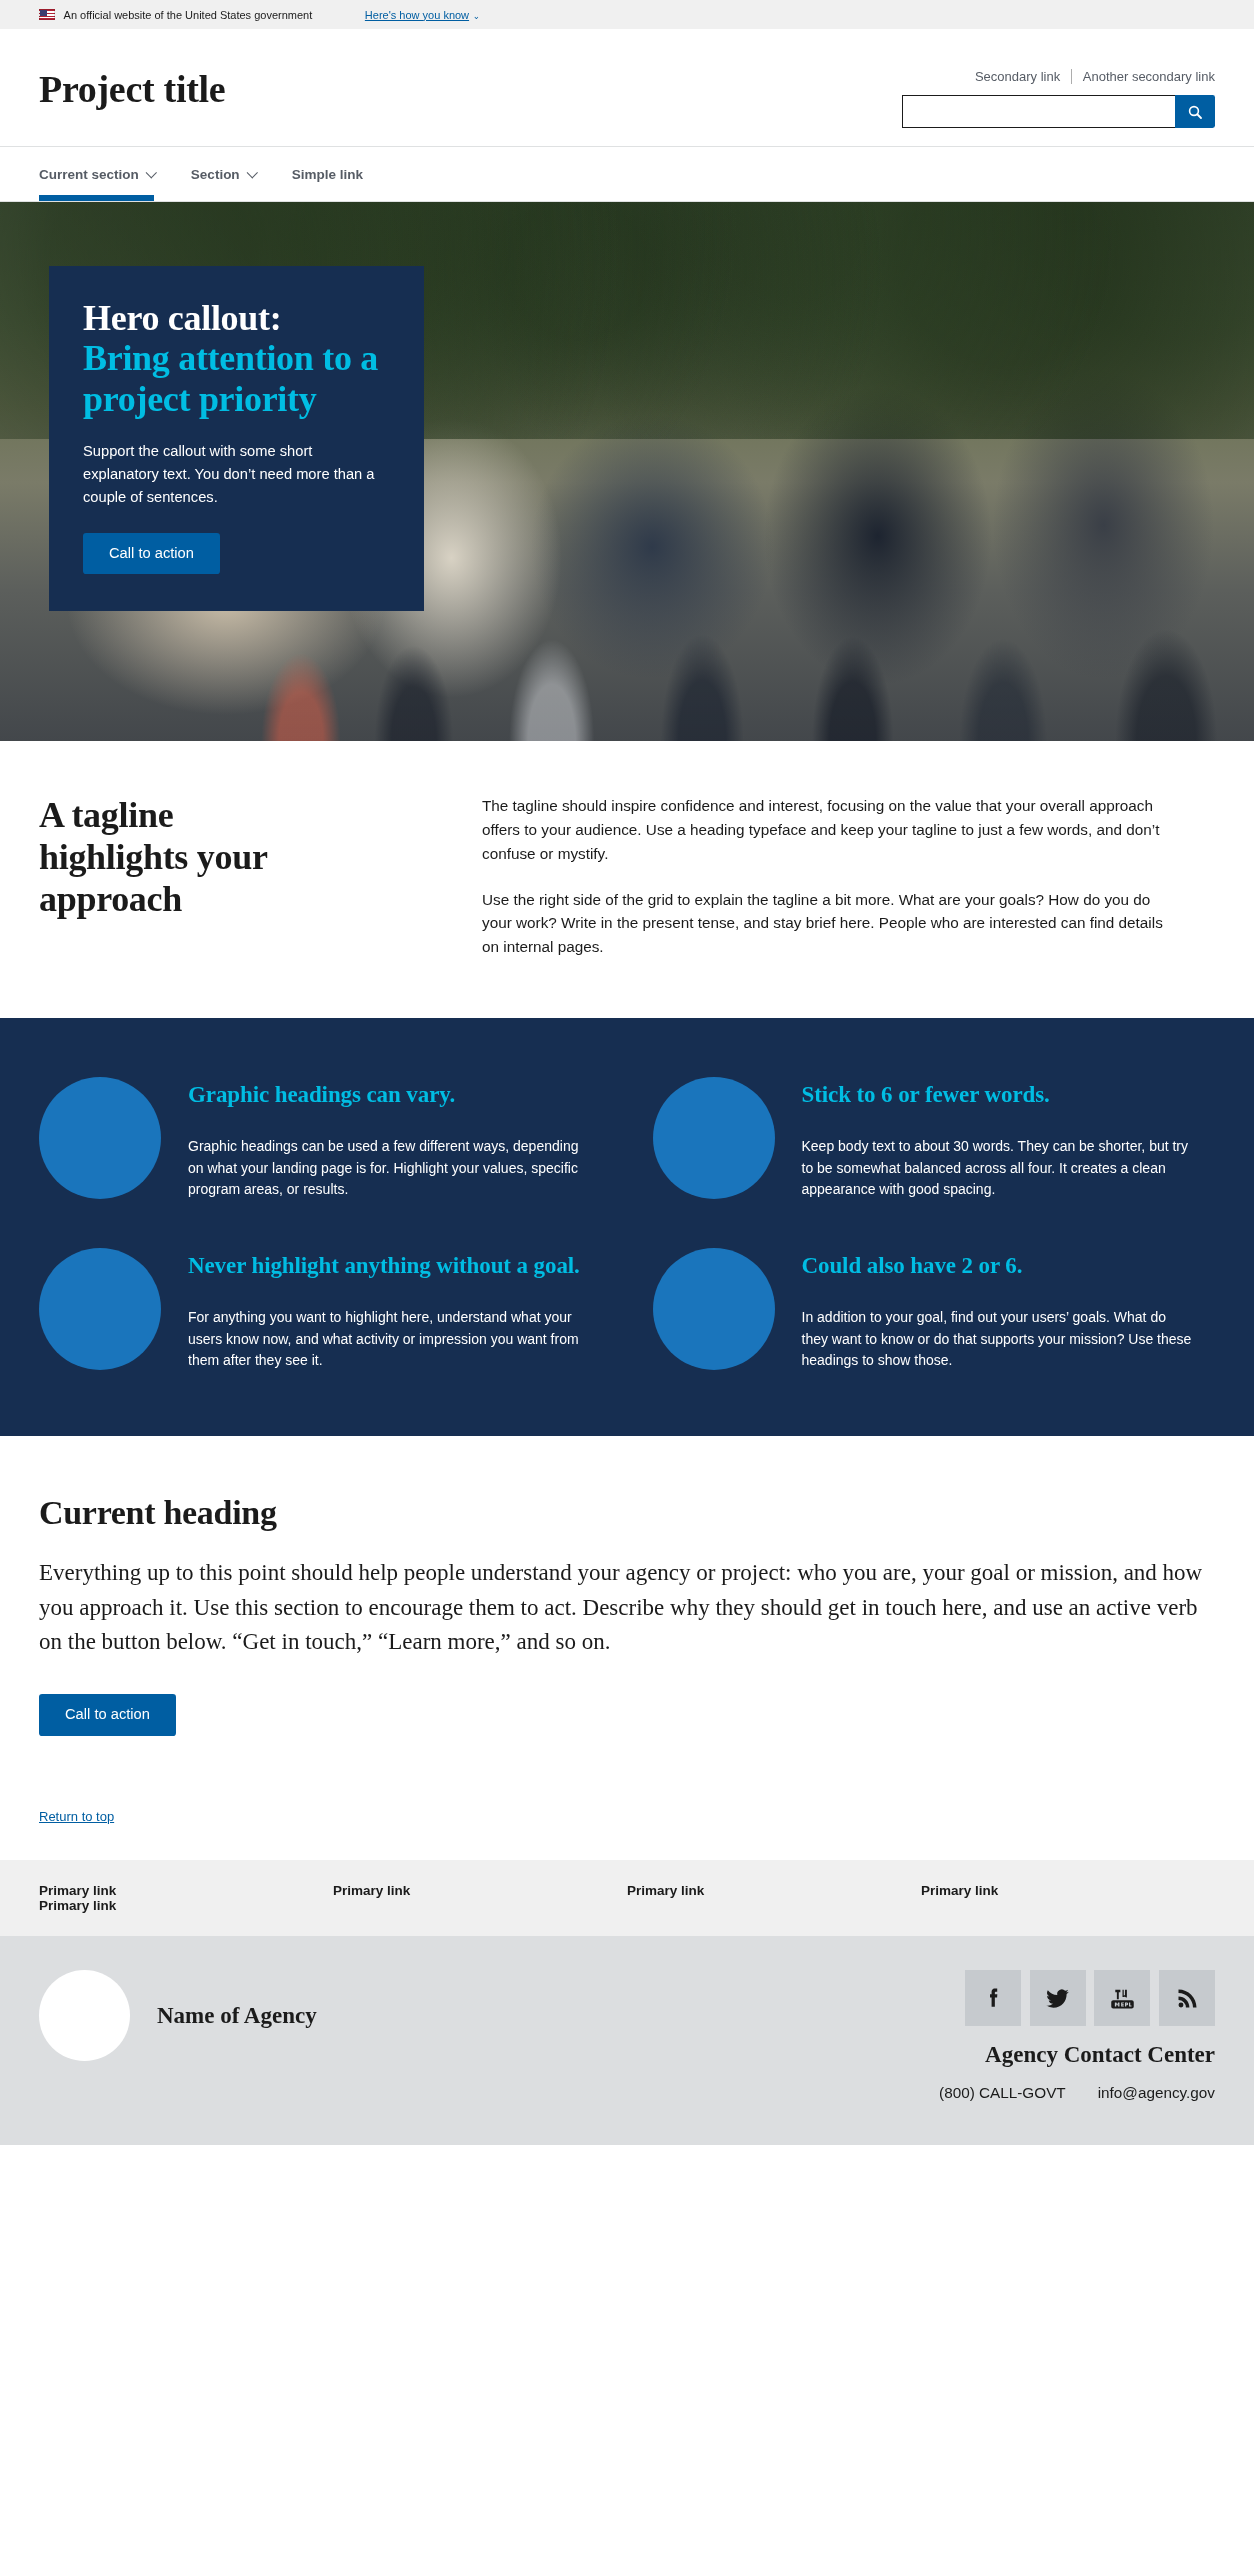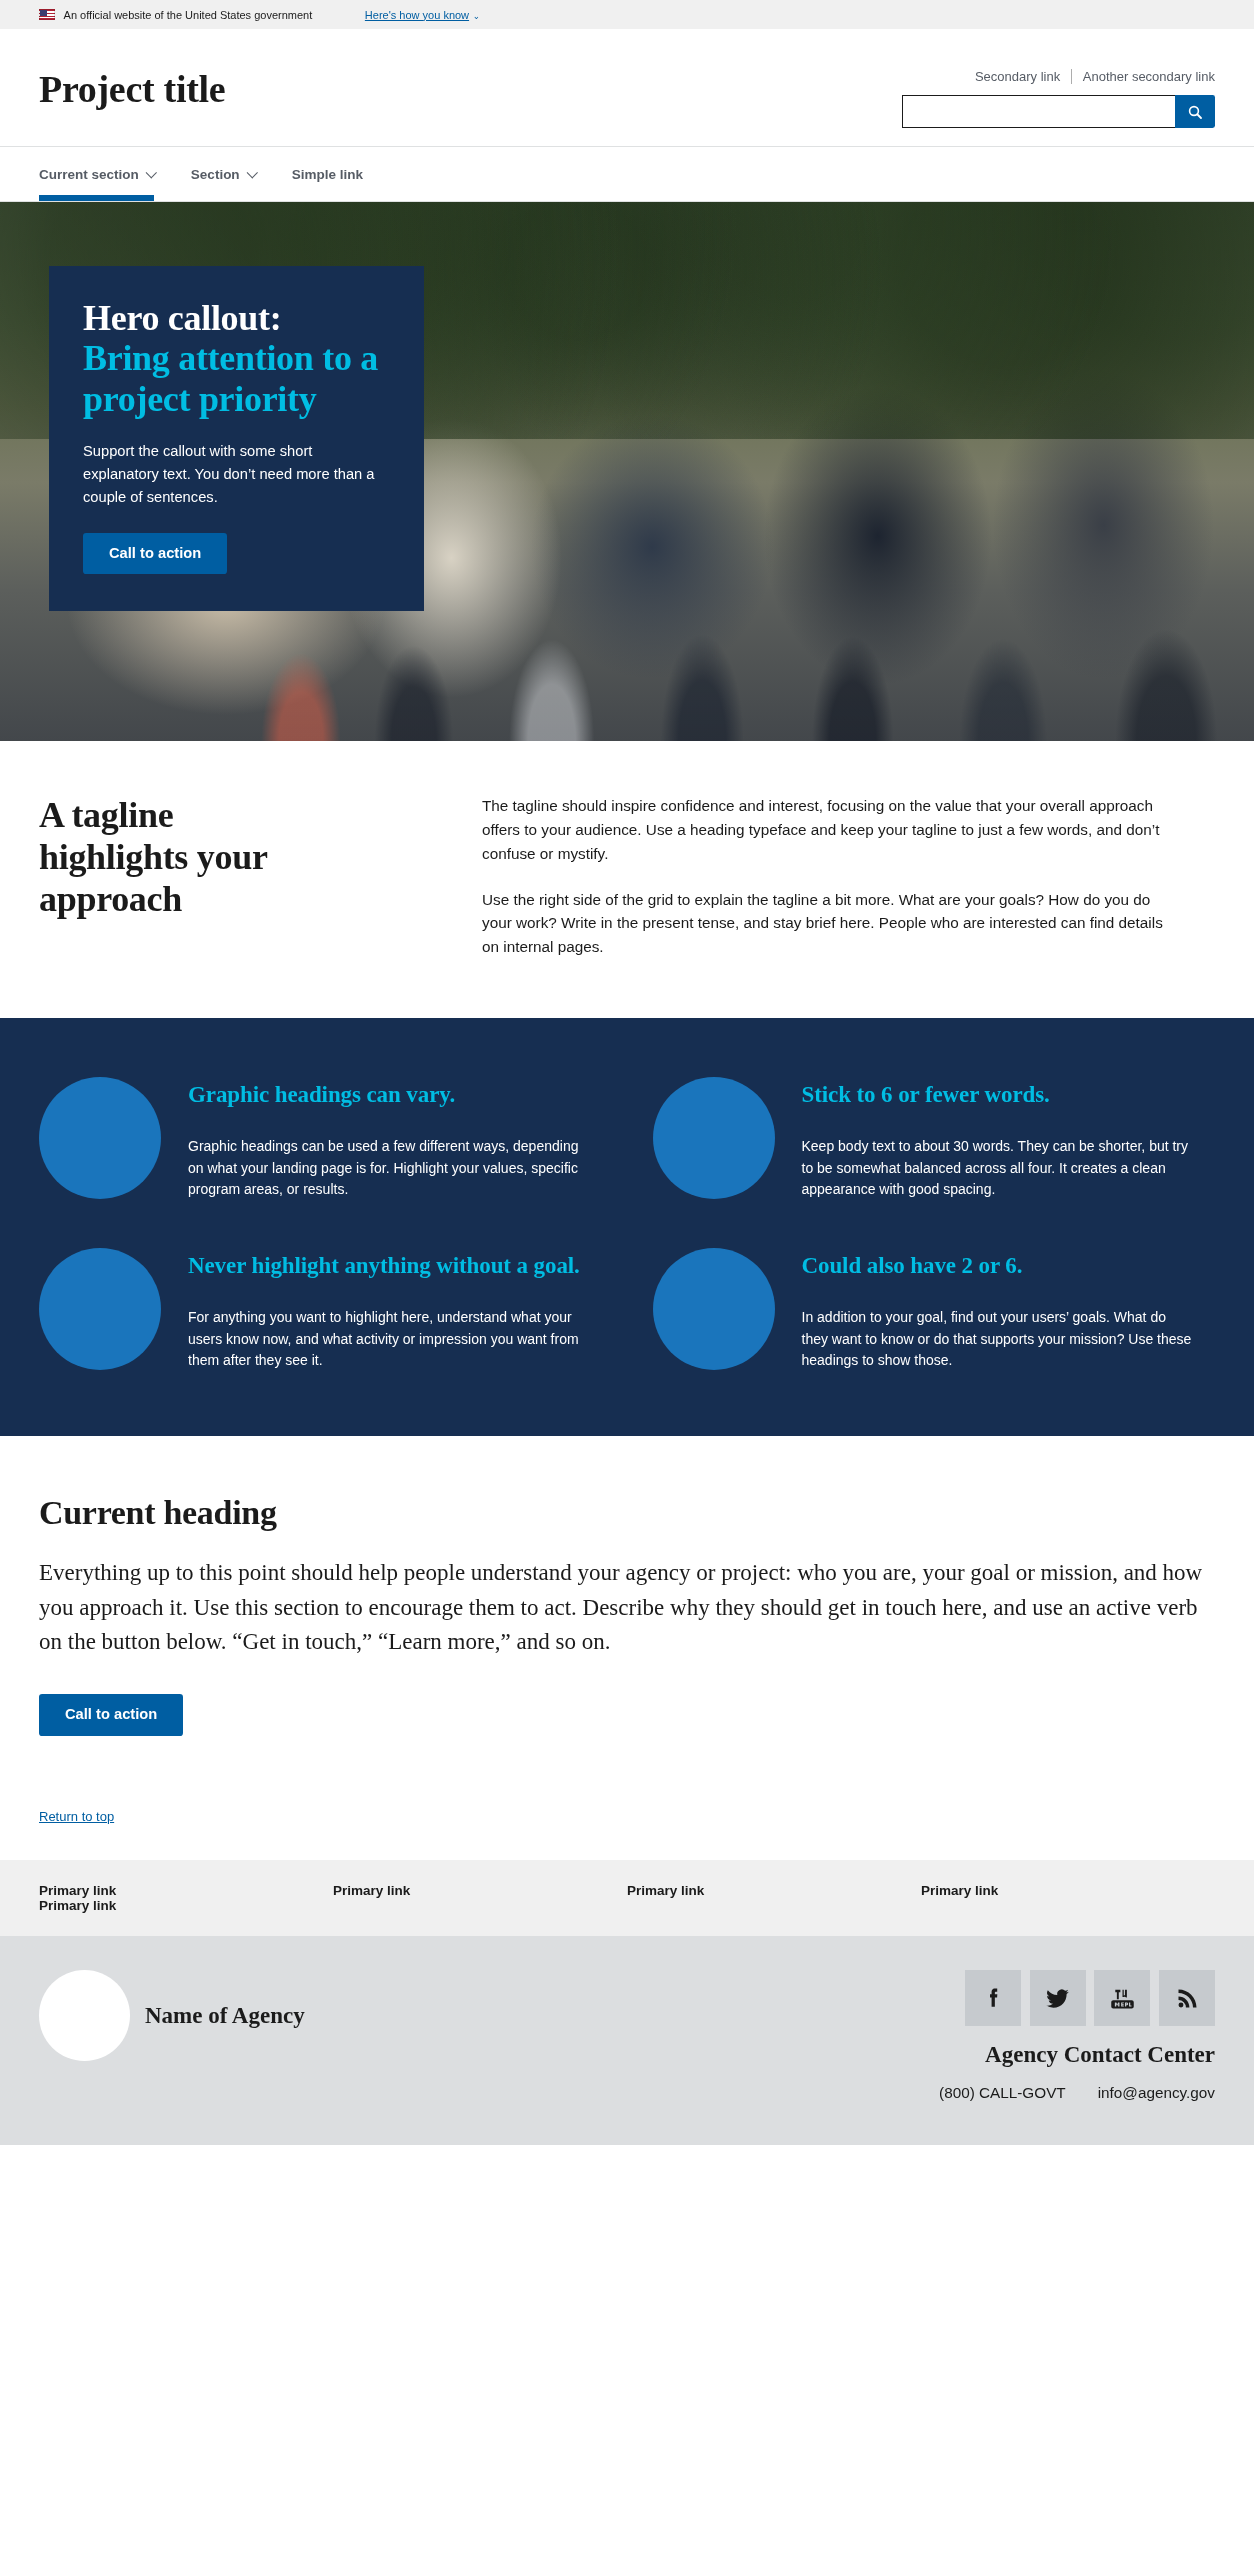--- a/index.html
+++ b/index.html
@@ -237,21 +237,21 @@
     line-height: 1.55;
     margin-top: 21px;
     max-width: 325px;
   }
   .btn-primary {
     display: inline-block;
     margin-top: 24.5px;
     background: var(--blue);
     color: #fff;
     font-size: 14.7px;
-    font-weight: 700;
+    font-weight: 400;
     padding: 13.5px 26px;
     border: none;
     border-radius: 3.1px;
     cursor: pointer;
     font-family: "Liberation Sans", sans-serif;
     line-height: 1;
   }
 
   
   .tagline-section { padding: 53px 39px 59px; }
@@ -359,21 +359,21 @@
   }
 
   .footer-bottom {
     background: var(--gray-cool-10);
     padding: 34px 39px 43px;
     display: flex;
     justify-content: space-between;
     align-items: flex-start;
     min-height: 175px;
   }
-  .agency-id { display: flex; align-items: center; gap: 15px; }
+  .agency-id { display: flex; align-items: center; gap: 27px; }
   .agency-logo {
     width: 91px; height: 91px;
     border-radius: 50%;
     background: #ffffff;
     flex: none;
   }
   .agency-name {
     font-family: "Liberation Serif", serif;
     font-weight: 700;
     font-size: 23px;

